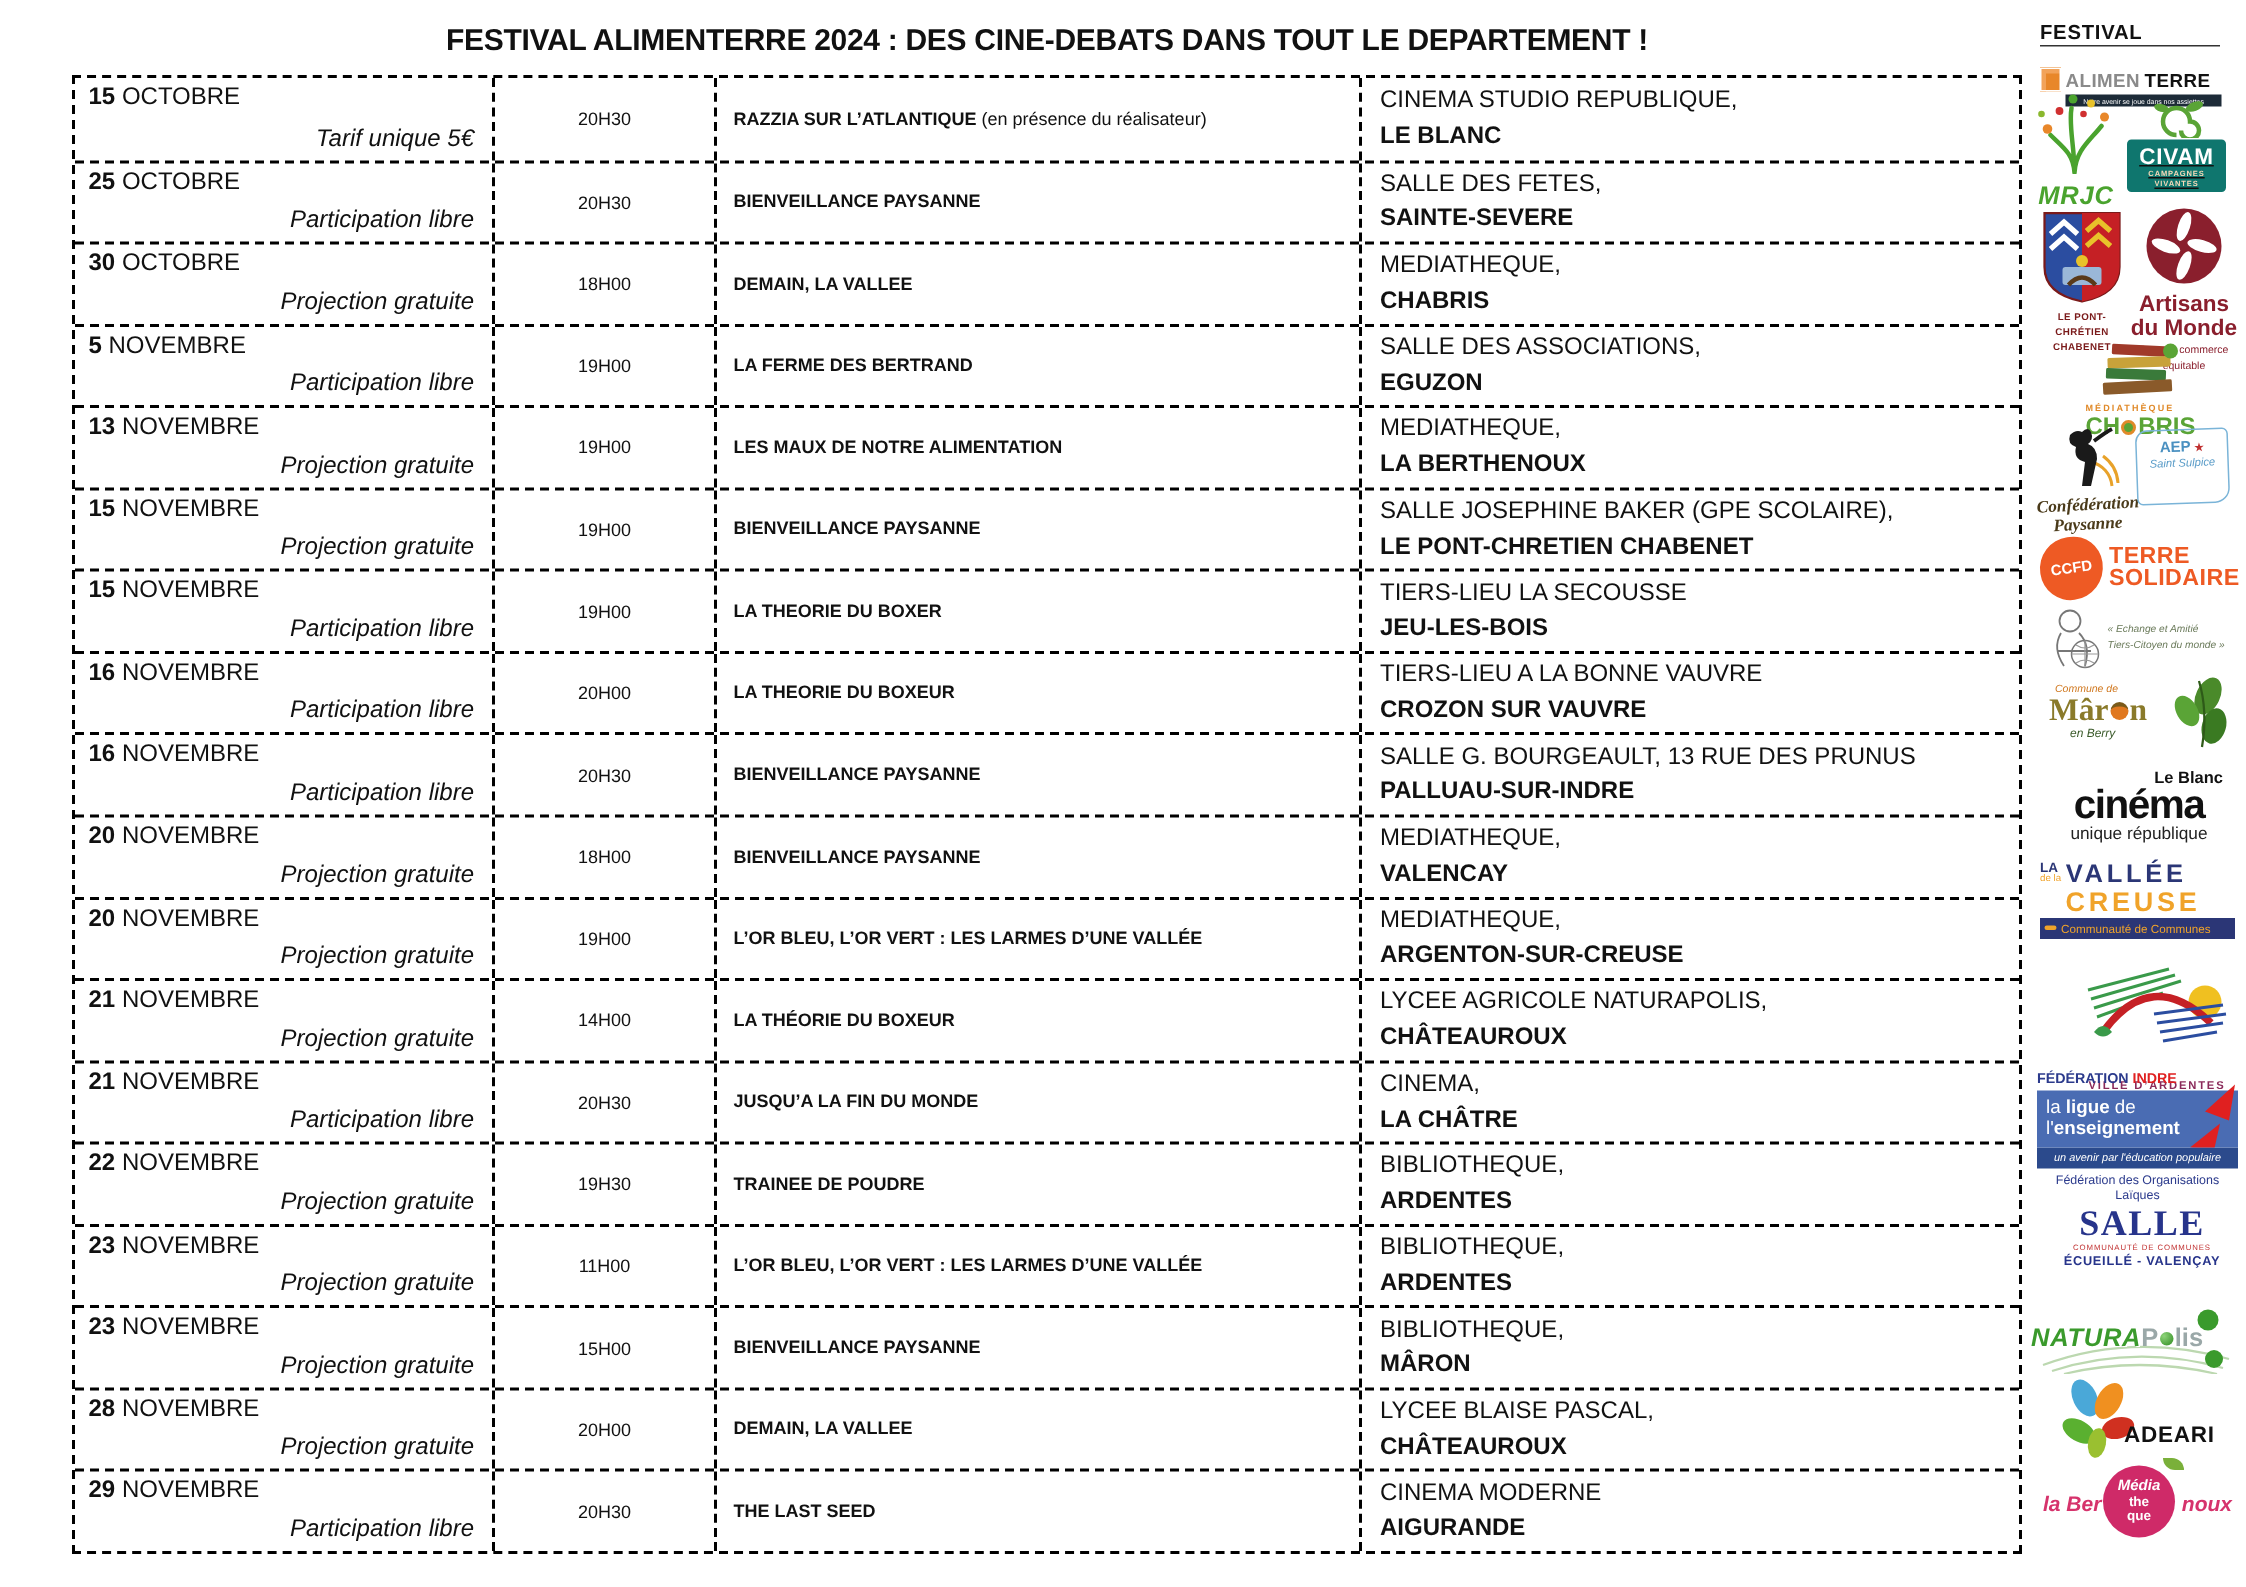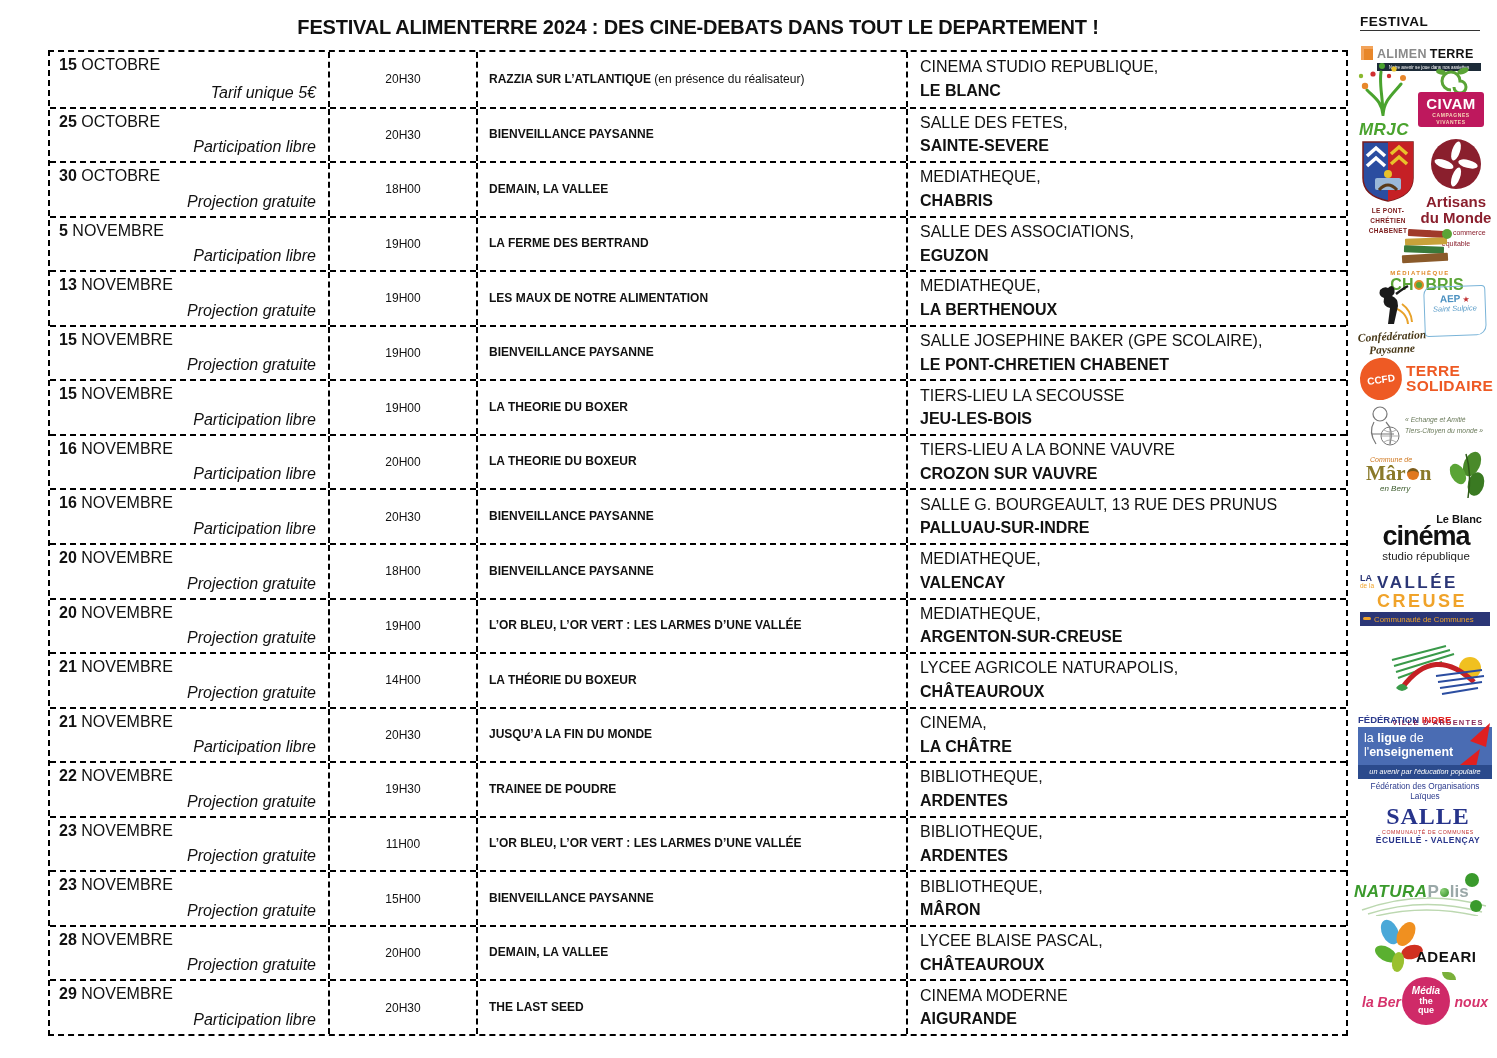--- a/index.html
+++ b/index.html
@@ -41,21 +41,21 @@
   .fa-row{display:flex;align-items:flex-end;gap:3px;margin-top:14px;}
   .fa-sq{width:14px;height:16px;background:#e8872a;box-shadow:inset 0 0 0 1px #fff,inset 4px 4px #f2a35a;}
   .fa-gray{color:#8a8a8a;font-weight:bold;font-size:12.5px;letter-spacing:.3px;}
   .fa-blk{color:#111;font-weight:900;font-size:12.5px;letter-spacing:.3px;}
   .fa-tag{margin:2px 0 0 17px;background:#1d2b38;color:#fff;font-size:4.6px;padding:1.5px 3px;width:98px;text-align:center;}
   
   .lg-mrjc{left:1352px;top:60px;width:64px;text-align:center;}
   .lg-mrjc .t{color:#4aa32e;font-weight:900;font-style:italic;font-size:17px;letter-spacing:.5px;}
   
   .lg-civam{left:1418px;top:66px;width:66px;text-align:center;}
-  .civ-box{background:#be185d;border-radius:3px;padding:3px 0 2px;margin-top:-4px;}
+  .civ-box{background:#0f766e;border-radius:3px;padding:3px 0 2px;margin-top:-4px;text-decoration:underline;}
   .civ-main{color:#fff;font-weight:900;font-size:15px;letter-spacing:.5px;}
   .civ-sub{color:#f8d9b8;font-size:5px;font-weight:bold;letter-spacing:.6px;line-height:1.3;}
   
   .lg-pont{left:1358px;top:140px;width:60px;text-align:center;}
   .pont-cap{color:#7a1a1a;font-weight:900;font-size:6.5px;line-height:1.5;letter-spacing:.3px;}
   
   .lg-artisans{left:1418px;top:138px;width:76px;text-align:center;}
   .art-t{color:#8a1f2d;font-weight:900;font-size:15px;line-height:1.05;}
   .art-s{color:#8a1f2d;font-size:7px;line-height:1.3;margin-top:2px;}
   
@@ -580,21 +580,21 @@
       <ellipse cx="30" cy="14" rx="8" ry="13" fill="#4a8a2a" transform="rotate(25 30 14)"></ellipse>
       <ellipse cx="16" cy="24" rx="7" ry="11" fill="#5aa436" transform="rotate(-30 16 24)"></ellipse>
       <ellipse cx="34" cy="34" rx="8" ry="12" fill="#3a7a22" transform="rotate(15 34 34)"></ellipse>
       <path d="M24 4 q6 20 2 44" stroke="#2e5a18" stroke-width="1.5" fill="none"></path>
     </svg>
   </div>
 
   <div class="lg lg-cinema">
     <div class="cin-sup">Le Blanc</div>
     <div class="cin-main">cinéma</div>
-    <div class="cin-sub">studio république</div>
+    <div class="cin-sub">unique république</div>
   </div>
 
   <div class="lg lg-vallee">
     <div class="val-r1">
       <div>
         <div class="val-la">LA</div>
         <div class="val-dela">de la</div>
       </div>
       <div class="val-v">VALLÉE</div>
     </div>

